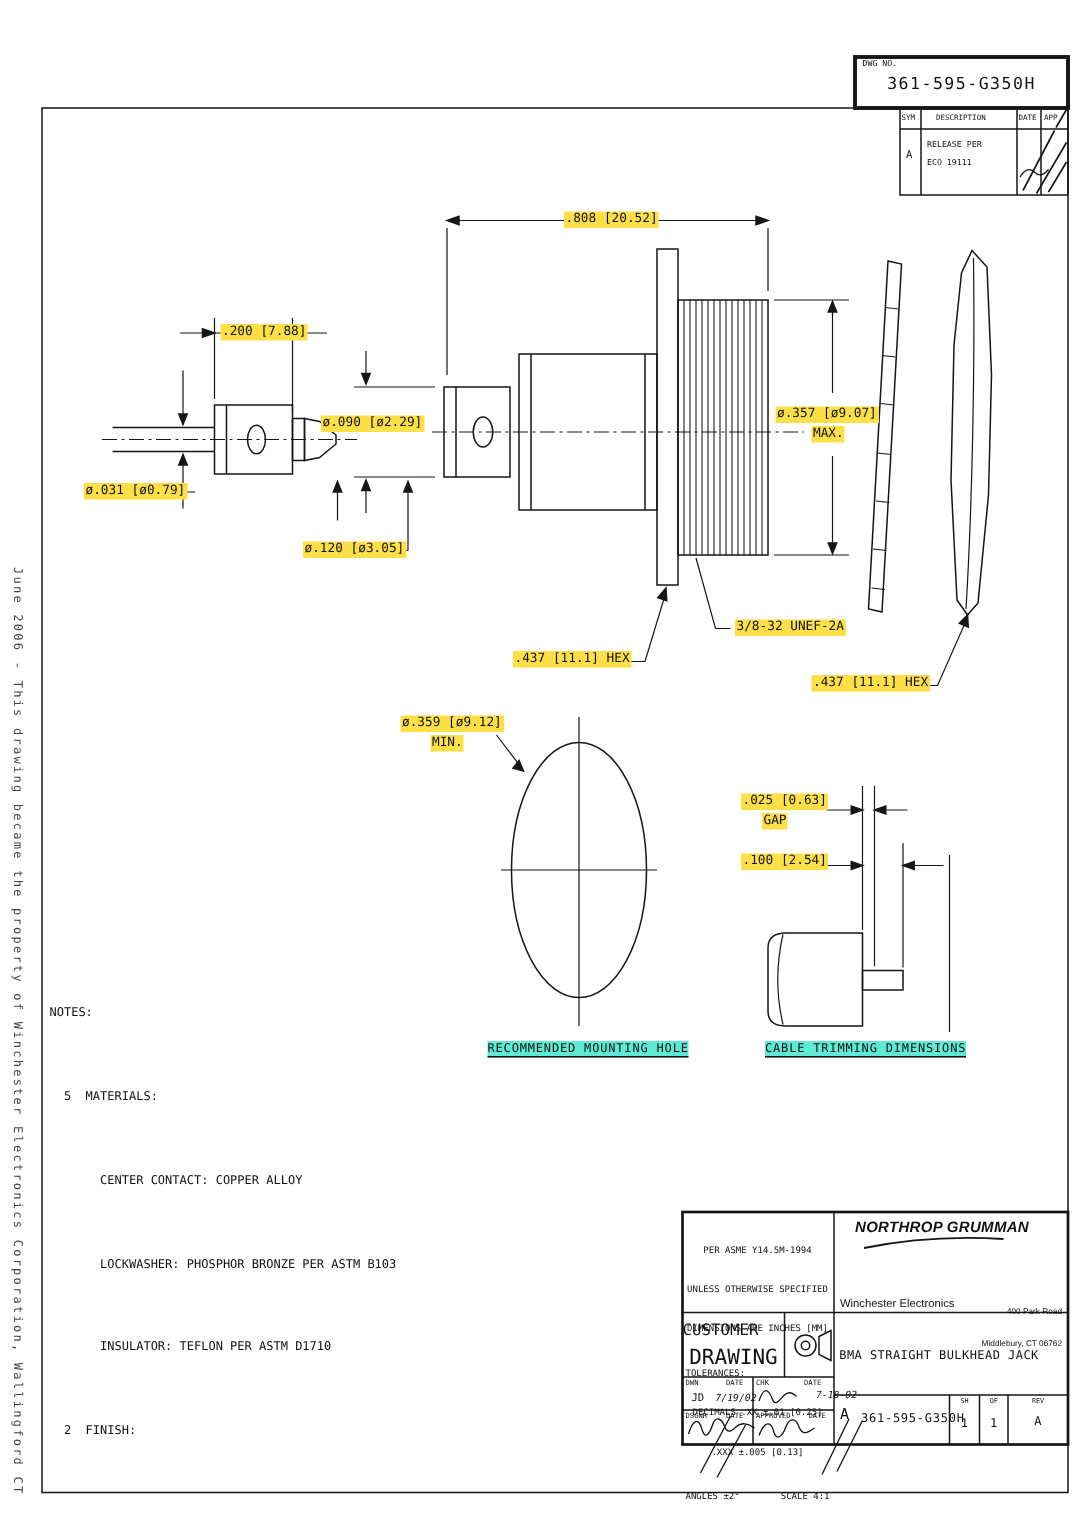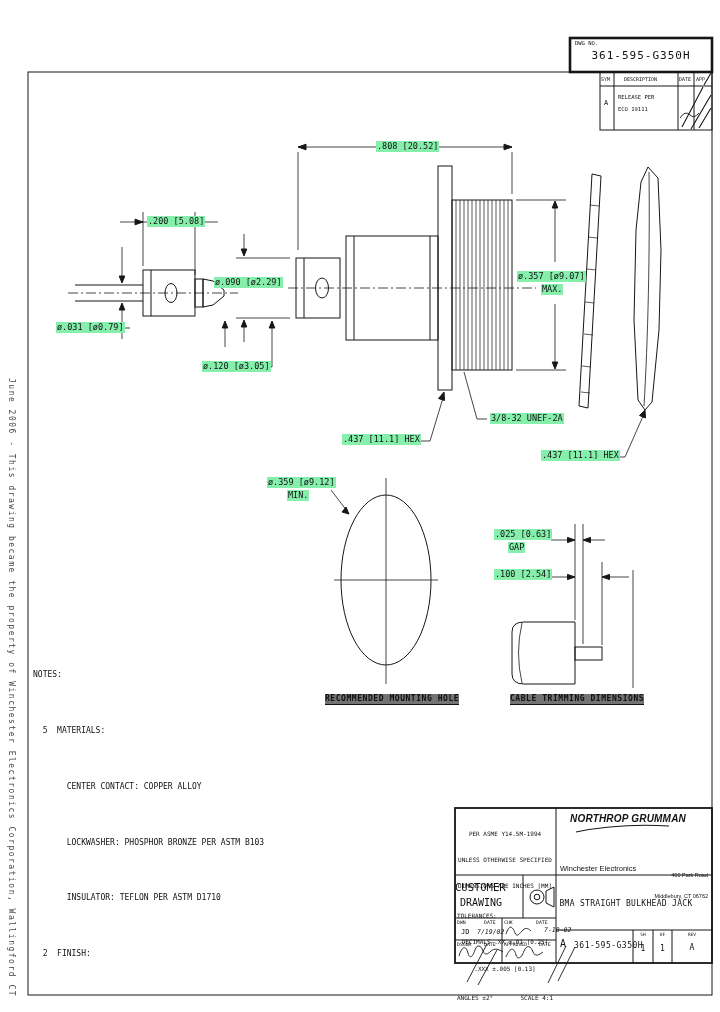--- a/index.html
+++ b/index.html
@@ -1,21 +1,21 @@
 <!DOCTYPE html>
 <html><head>
 <meta charset="utf-8">
 <style>
   html,body{margin:0;padding:0;background:#e8e8e8;}
   #sheet{position:relative;width:720px;height:1012px;background:#ffffff;overflow:hidden;
          font-family:"DejaVu Sans Mono",monospace;color:#111;}
   #sheet svg{position:absolute;left:0;top:0;}
   .txt{position:absolute;white-space:pre;color:#111;}
-  .dim{font-size:8.5px;background:#86efac;padding:0 1px;line-height:11px;}
-  .cap{font-size:8px;letter-spacing:.55px;border-bottom:1px solid #111;padding-bottom:1px;background:#737373;font-weight:bold;}
+  .dim{font-size:8.5px;background:#fde047;padding:0 1px;line-height:11px;}
+  .cap{font-size:8px;letter-spacing:.55px;border-bottom:1px solid #111;padding-bottom:1px;background:#5eead4;}
   .notes{font-size:8px;line-height:18.6px;}
   .tiny{font-size:5px;}
   .side{font-size:8px;letter-spacing:1.5px;color:#444;transform-origin:0 0;transform:rotate(90deg);}
   .sans{font-family:"Liberation Sans",sans-serif;}
   .hw{font-style:italic;}
   .ctr{text-align:center;}
 </style>
 </head>
 <body>
 
@@ -141,21 +141,21 @@
   <div class="txt ctr" style="left:570px;top:49px;width:142px;font-size:11px;letter-spacing:1px">361-595-G350H</div>
 
   <div class="txt tiny" style="left:601px;top:76px">SYM</div>
   <div class="txt tiny" style="left:624px;top:76px">DESCRIPTION</div>
   <div class="txt tiny" style="left:679px;top:76px">DATE</div>
   <div class="txt tiny" style="left:696px;top:76px">APP</div>
   <div class="txt" style="left:604px;top:99px;font-size:7px">A</div>
   <div class="txt" style="left:618px;top:94px;font-size:5.5px">RELEASE PER</div>
   <div class="txt" style="left:618px;top:106px;font-size:5.5px">ECO 19111</div>
 
-  <div class="txt dim" style="left:147px;top:216px">.200 [5.08]</div>
+  <div class="txt dim" style="left:147px;top:216px">.200 [7.88]</div>
   <div class="txt dim" style="left:376px;top:141px">.808 [20.52]</div>
   <div class="txt dim" style="left:214px;top:277px">ø.090 [ø2.29]</div>
   <div class="txt dim" style="left:517px;top:271px">ø.357 [ø9.07]</div>
   <div class="txt dim" style="left:541px;top:284px">MAX.</div>
   <div class="txt dim" style="left:56px;top:322px">ø.031 [ø0.79]</div>
   <div class="txt dim" style="left:202px;top:361px">ø.120 [ø3.05]</div>
   <div class="txt dim" style="left:490px;top:413px">3/8-32 UNEF-2A</div>
   <div class="txt dim" style="left:342px;top:434px">.437 [11.1] HEX</div>
   <div class="txt dim" style="left:541px;top:450px">.437 [11.1] HEX</div>
   <div class="txt dim" style="left:267px;top:477px">ø.359 [ø9.12]</div>
@@ -198,21 +198,21 @@
   </div>
 
   <div class="txt sans ctr" style="left:556px;top:813px;width:144px;font-size:10px;font-weight:bold;font-style:italic;letter-spacing:.2px">NORTHROP GRUMMAN</div>
   <div class="txt sans" style="left:560px;top:864px;font-size:7.5px">Winchester Electronics</div>
   <div class="txt sans" style="left:648px;top:858px;width:60px;font-size:5.5px;line-height:7px;text-align:right">
     <div>400 Park Road</div>
     <div>Middlebury, CT 06762</div>
   </div>
 
   <div class="txt ctr" style="left:455px;top:881px;width:44px;font-size:10.5px">CUSTOMER</div>
-  <div class="txt ctr" style="left:455px;top:897px;width:52px;font-size:10px">DRAWING</div>
+  <div class="txt ctr" style="left:455px;top:897px;width:68px;font-size:14px">DRAWING</div>
   <div class="txt ctr" style="left:557px;top:899px;width:138px;font-size:8px;letter-spacing:.3px">BMA STRAIGHT BULKHEAD JACK</div>
 
   <div class="txt" style="left:457px;top:919.5px;font-size:4.8px">DWN</div>
   <div class="txt" style="left:484px;top:919.5px;font-size:4.8px">DATE</div>
   <div class="txt" style="left:504px;top:919.5px;font-size:4.8px">CHK</div>
   <div class="txt" style="left:536px;top:919.5px;font-size:4.8px">DATE</div>
   <div class="txt" style="left:457px;top:941.5px;font-size:4.8px">DSGNR</div>
   <div class="txt" style="left:484px;top:941.5px;font-size:4.8px">DATE</div>
   <div class="txt" style="left:504px;top:941.5px;font-size:4.8px">APPROVED</div>
   <div class="txt" style="left:539px;top:941.5px;font-size:4.8px">DATE</div>

